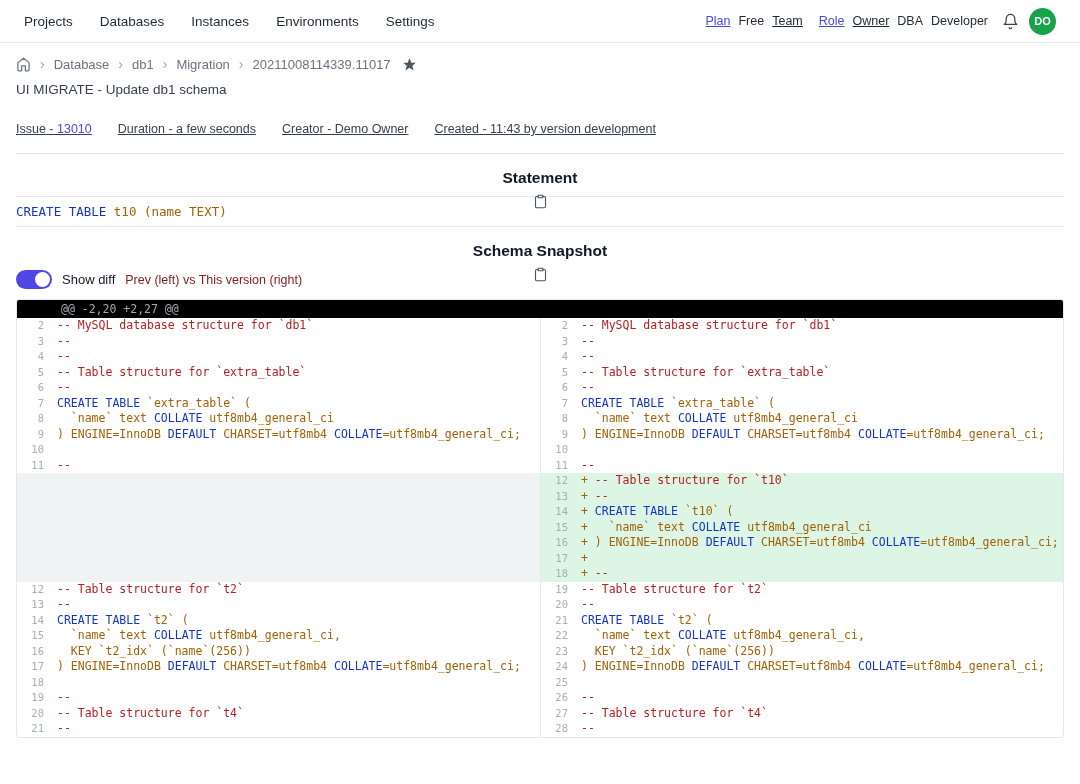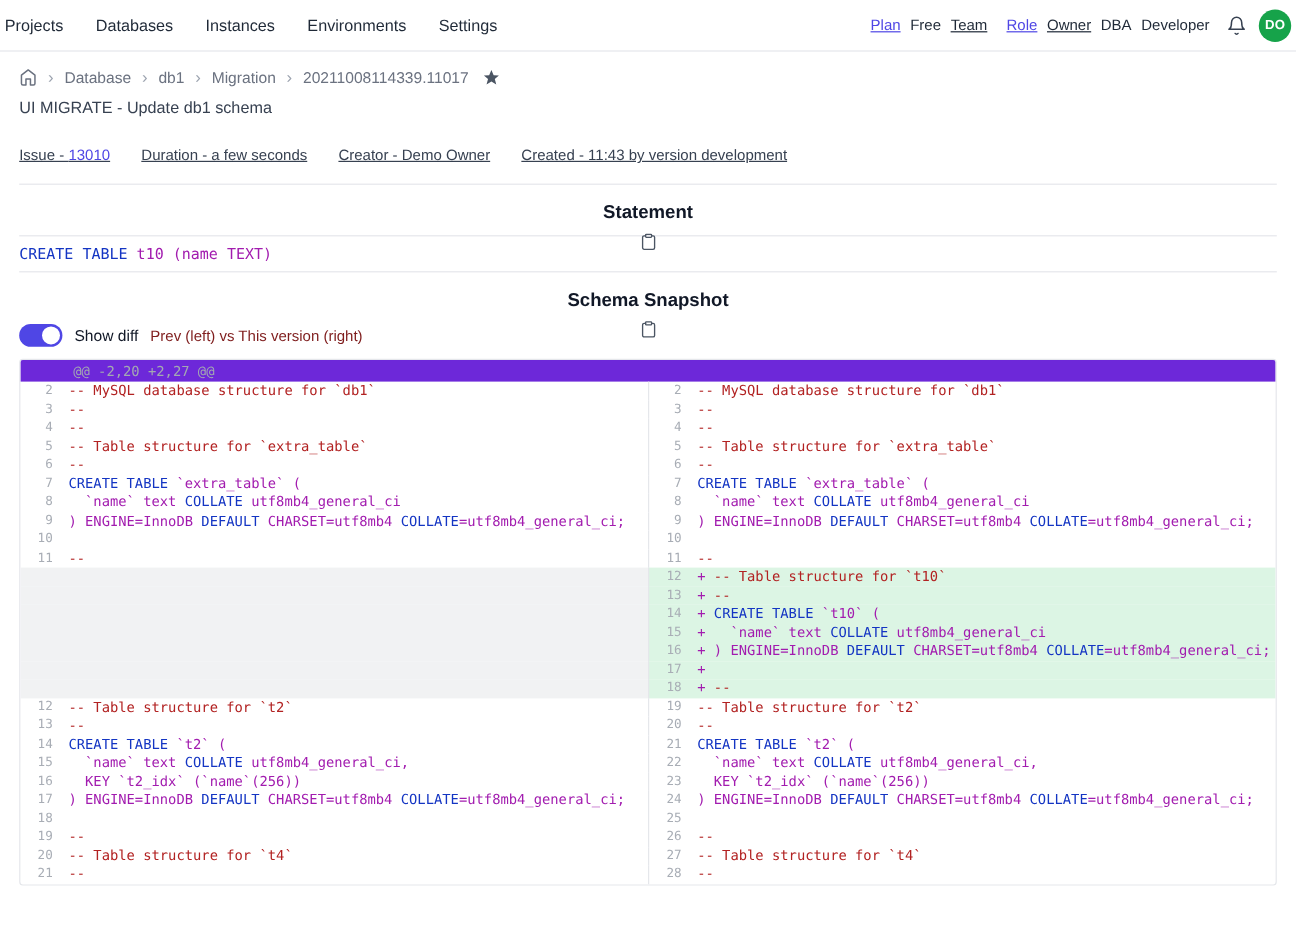--- a/index.html
+++ b/index.html
@@ -4,21 +4,21 @@
 <style>
   * { box-sizing: border-box; }
   html, body { margin:0; padding:0; }
   body {
     width:1080px; height:784px; overflow:hidden;
     background:#fff; color:#111827;
     font-family:"Liberation Sans", sans-serif;
   }
   
   .topnav { height:43px; display:flex; align-items:center; justify-content:space-between;
-            padding:0 4px; border-bottom:1px solid #e5e7eb; }
+            padding:0 24px; border-bottom:1px solid #e5e7eb; }
   .nav-items { display:flex; gap:27px; font-size:13.5px; font-weight:500; color:#1f2937; }
   .nav-item { cursor:pointer; }
   .nav-right { display:flex; align-items:center; font-size:12.5px; color:#1f2937; }
   .acct { margin-left:8px; }
   .acct.accent { color:var(--accent);text-decoration:underline; }
   .acct.underline { text-decoration:underline; cursor:pointer; }
   .acct.gapped { margin-left:16px; }
   .bell { margin-left:14px; color:#374151; display:flex; cursor:pointer; }
   .avatar { width:27px; height:27px; border-radius:50%; background:var(--avatar-bg);
             color:#fff; font-size:11px; font-weight:700; display:flex; align-items:center;
@@ -53,34 +53,34 @@
                    border-radius:50%; background:#fff; }
   .toggle-label { font-size:13px; font-weight:500; color:#111827;text-align:center; }
   .toggle-hint { font-size:12.5px; color:#7f1d1d; }
   
   .diff { margin-top:10px; border:1px solid #e5e7eb; border-radius:3px; overflow:hidden; }
   .diff-header { height:25px; display:flex; align-items:center; gap:8px; padding:0 9px;
                  background:#fafbfc; border-bottom:1px solid #e8eaed; }
   .file-icon { color:#6b7280; display:flex; }
   .badge { font-size:9.5px; letter-spacing:.5px; font-weight:600; color:var(--badge-amber);
            border:1px solid #e6b96b; background:#fffdf6; border-radius:2px; padding:1px 5px; }
-  .diff-hunk { background:#6d28d9; color:#a3a9b1; font-family:"DejaVu Sans Mono", monospace;
+  .diff-hunk { background:#000000; color:#a3a9b1; font-family:"DejaVu Sans Mono", monospace;
                font-size:11.5px; line-height:18px; height:18px; padding-left:44px; white-space:pre; }
   .diff-row { display:flex; height:15.5px; line-height:15.5px;
               font-family:"DejaVu Sans Mono", monospace; font-size:11.5px; }
   .dcell { width:50%; display:flex; overflow:hidden; }
   .dcell.r { border-left:1px solid #e5e7eb; }
   .dnum { flex:0 0 36px; width:36px; text-align:right; padding-right:9px; color:#a8adb5;
           font-size:10.5px; user-select:none; }
   .dcode { flex:1; white-space:pre; overflow:hidden; padding-left:4px; color:#24292f; }
   .dcell.add { background:var(--add-bg); }
   .dcell.gap { background:var(--gap-bg); }
   .tok-c { color:var(--comment-red); }
   .tok-k { color:var(--keyword-blue); }
-  .tok-p { color:#a21caf; }
+  .tok-p { color:#a16207; }
 </style>
 </head>
 <body>
 
 <header class="topnav">
   <nav class="nav-items" id="nav-items">
       <span class="nav-item">Projects</span>
       <span class="nav-item">Databases</span>
       <span class="nav-item">Instances</span>
       <span class="nav-item">Environments</span>

